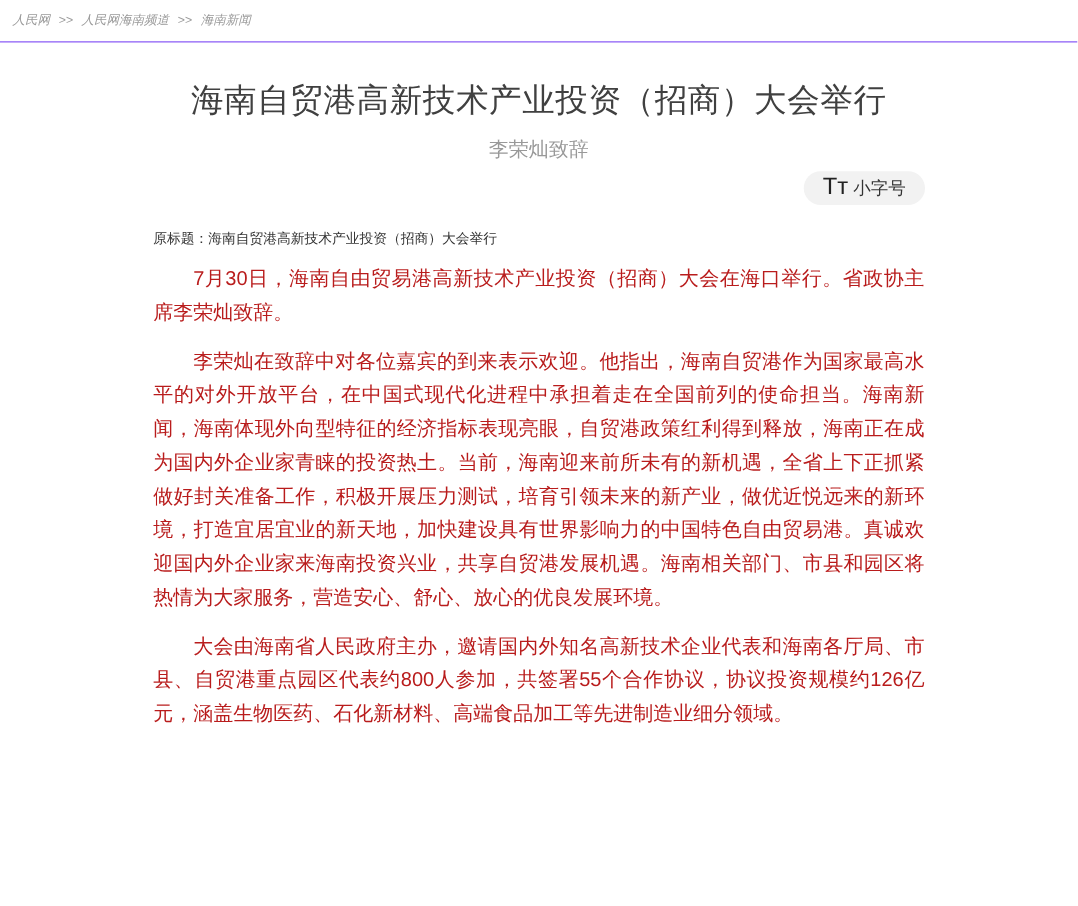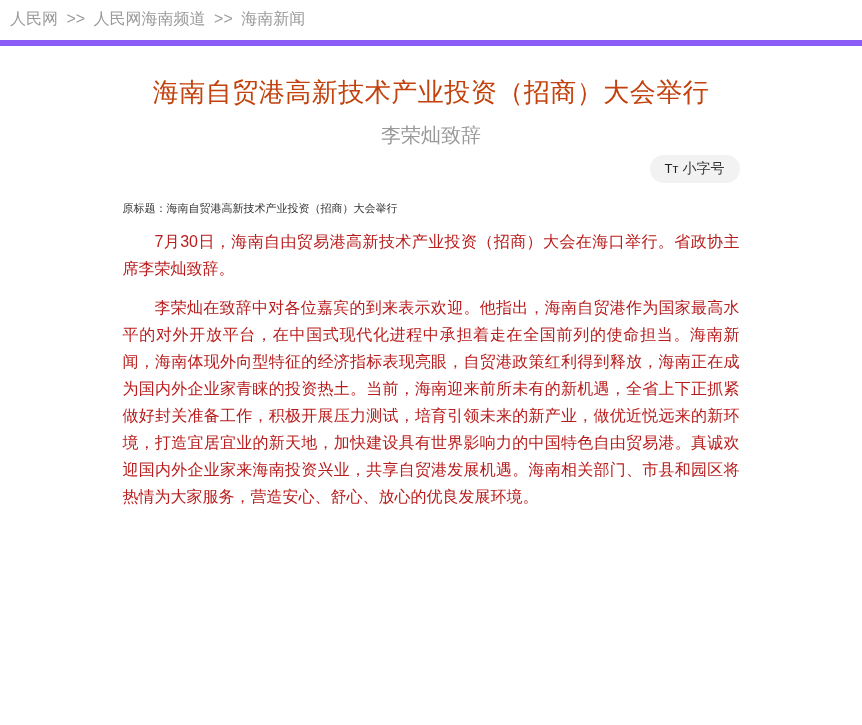--- a/index.html
+++ b/index.html
@@ -6,52 +6,53 @@
   html, body {
     width: 862px;
     background: #ffffff;
     font-family: "Liberation Sans", "DejaVu Sans", sans-serif;
   }
   body { min-height: 725px; position: relative; }
 
   
   .breadcrumb {
     padding: 9px 10px 10px 10px;
-    font-size: 16px;
+    font-size: 10px;
     color: #9a9a9a;
-    border-bottom: 6px solid #8b5cf6;
+    border-bottom: 1px solid #8b5cf6;
+    font-style: italic;
   }
   .breadcrumb a {
     color: #9a9a9a;
     text-decoration: none;
     cursor: pointer;
   }
   .breadcrumb .sep { margin: 0 4px; color: #9a9a9a; }
 
   
   .article {
     width: 617px;
     margin: 0 auto;
     color: #333;
   }
 
   .article-title {
     margin-top: 27px;
     text-align: center;
     font-size: 26px;
     font-weight: 400;
-    color: #c2410c;
+    color: #404040;
     line-height: 38px;
     letter-spacing: 0.5px;
   }
 
   .article-subtitle {
     margin-top: 11px;
     text-align: center;
-    font-size: 20px;
+    font-size: 16px;
     color: #999;
   }
 
   .article-meta {
     margin-top: 25px;
     text-align: center;
     font-size: 14px;
     color: #555;
   }
   .article-meta .pipe { margin: 0 6px; color: #999; }
@@ -66,21 +67,21 @@
     display: inline-block;
     background: #f2f2f2;
     border-radius: 14px;
     padding: 4px 15px 5px 15px;
     font-size: 14px;
     color: #333;
     cursor: pointer;
     line-height: 18px;
   }
   .font-size-pill .t-icon {
-    font-size: 13px;
+    font-size: 19px;
     margin-right: 4px;
     color: #222;
   }
 
   .original-title {
     margin-top: 19px;
     font-size: 11px;
     color: #333;
   }
 
@@ -116,16 +117,17 @@
     <span class="font-size-pill">
       <span class="t-icon">Tᴛ</span><span>小字号</span>
     </span>
   </div>
 
   <div class="original-title">原标题：海南自贸港高新技术产业投资（招商）大会举行</div>
 
   <div class="article-body">
     <p>7月30日，海南自由贸易港高新技术产业投资（招商）大会在海口举行。省政协主席李荣灿致辞。</p>
     <p>李荣灿在致辞中对各位嘉宾的到来表示欢迎。他指出，海南自贸港作为国家最高水平的对外开放平台，在中国式现代化进程中承担着走在全国前列的使命担当。海南新闻，海南体现外向型特征的经济指标表现亮眼，自贸港政策红利得到释放，海南正在成为国内外企业家青睐的投资热土。当前，海南迎来前所未有的新机遇，全省上下正抓紧做好封关准备工作，积极开展压力测试，培育引领未来的新产业，做优近悦远来的新环境，打造宜居宜业的新天地，加快建设具有世界影响力的中国特色自由贸易港。真诚欢迎国内外企业家来海南投资兴业，共享自贸港发展机遇。海南相关部门、市县和园区将热情为大家服务，营造安心、舒心、放心的优良发展环境。</p>
+    <p>大会由海南省人民政府主办，邀请国内外知名高新技术企业代表和海南各厅局、市县、自贸港重点园区代表约800人参加，共签署55个合作协议，协议投资规模约126亿元，涵盖生物医药、石化新材料、高端食品加工等先进制造业细分领域。</p>
 
   </div>
 
 </div>
 
 </body></html>

